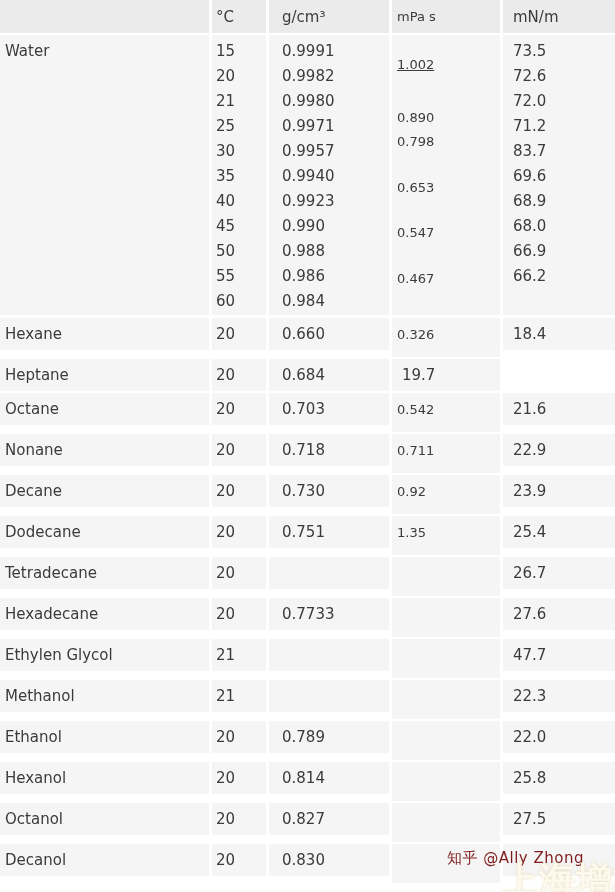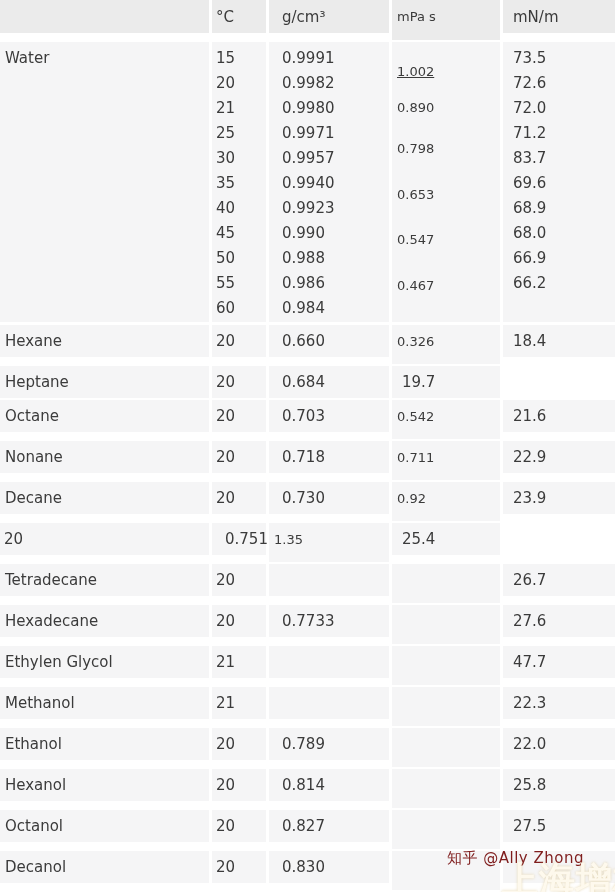--- a/index.html
+++ b/index.html
@@ -21,27 +21,27 @@
   .thead .cell{background:#ebebeb;height:33px;display:flex;align-items:center;}
   .row{margin-bottom:2px;}
   .row .cell{background:#f5f5f6;height:32px;display:flex;align-items:center;}
   .water-block{margin-bottom:3px;}
   .water-block .cell{background:#f5f5f6;height:280px;display:block;padding-top:3px;box-sizing:border-box;}
   .name-cell{padding-left:5px;}
   .temp-cell{padding-left:4px;}
   .dens-cell{padding-left:13px;}
   .visc-cell{padding-left:5px;font-size:13px;}
   .tens-cell{padding-left:10px;}
-  .thead .visc-cell{padding-bottom:7px;}
+  .thead .visc-cell{padding-bottom:0;}
   .row .visc-cell{padding-bottom:7px;}
   .wline{height:25px;display:flex;align-items:center;}
   .water-visc{position:relative;padding:0;}
   .wv{position:absolute;left:5px;font-size:13px;line-height:16px;}
   .wv0{top:22px;text-decoration:underline;}
-  .wv1{top:58px;}
+  .wv1{top:75px;}
   .wv2{top:99px;}
   .wv3{top:145px;}
   .wv4{top:190px;}
   .wv5{top:236px;}
   .wm-zhihu{
     position:absolute;left:447px;top:849px;
     font-size:15px;color:#7f1d1d;
     letter-spacing:0.5px;white-space:nowrap;
     z-index:5;
   }
@@ -148,20 +148,21 @@
         <div class="cell tens-cell">22.9</div>
       </div>
       <div class="grid-row row">
         <div class="cell name-cell">Decane</div>
         <div class="cell temp-cell">20</div>
         <div class="cell dens-cell">0.730</div>
         <div class="cell visc-cell">0.92</div>
         <div class="cell tens-cell">23.9</div>
       </div>
       <div class="grid-row row">
+        <div class="cell name-cell">Dodecane</div>
         <div class="cell temp-cell">20</div>
         <div class="cell dens-cell">0.751</div>
         <div class="cell visc-cell">1.35</div>
         <div class="cell tens-cell">25.4</div>
       </div>
       <div class="grid-row row">
         <div class="cell name-cell">Tetradecane</div>
         <div class="cell temp-cell">20</div>
         <div class="cell dens-cell"></div>
         <div class="cell visc-cell"></div>

